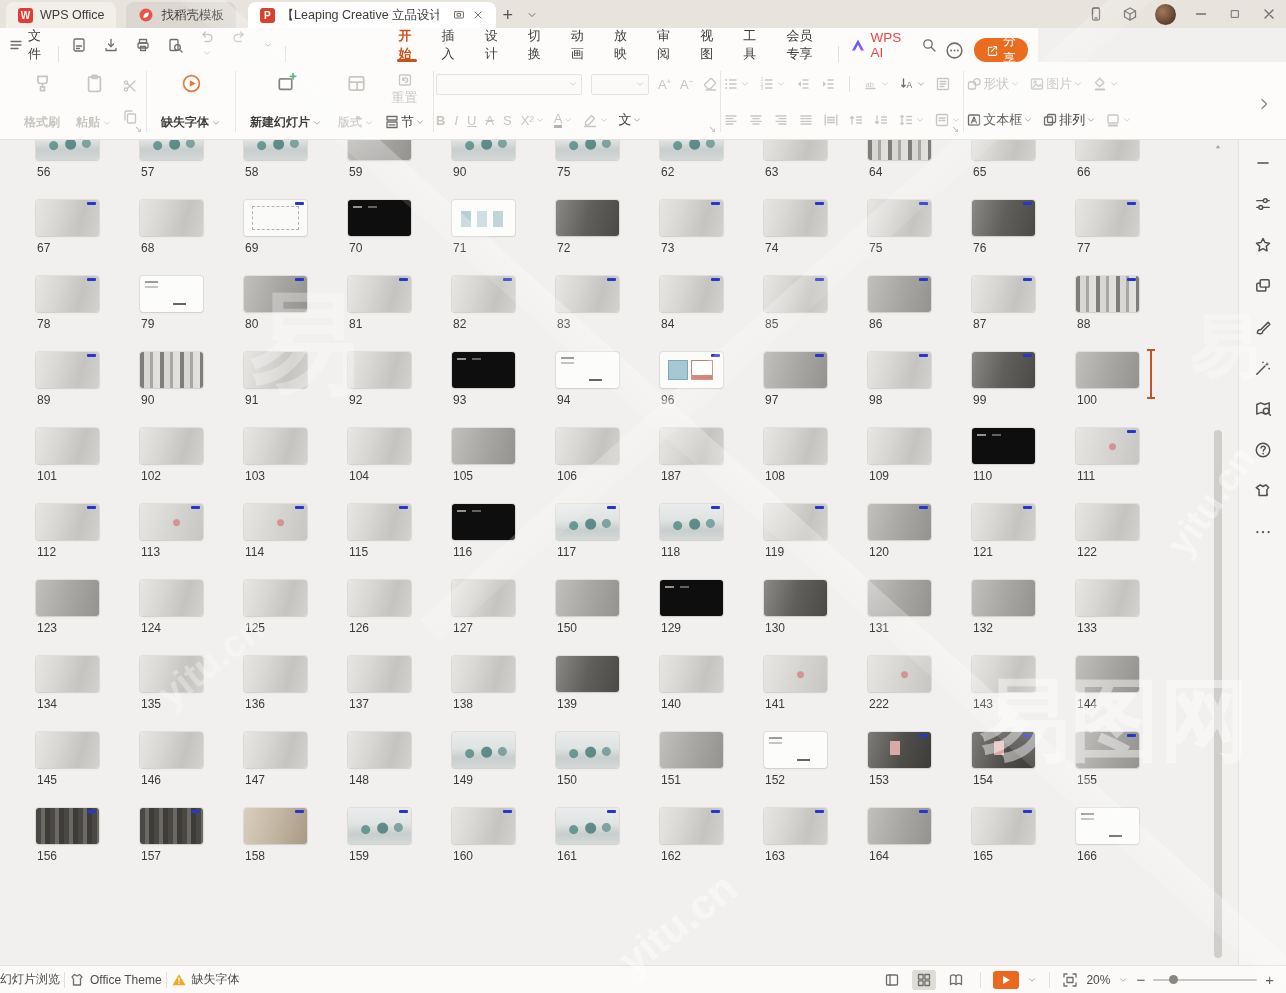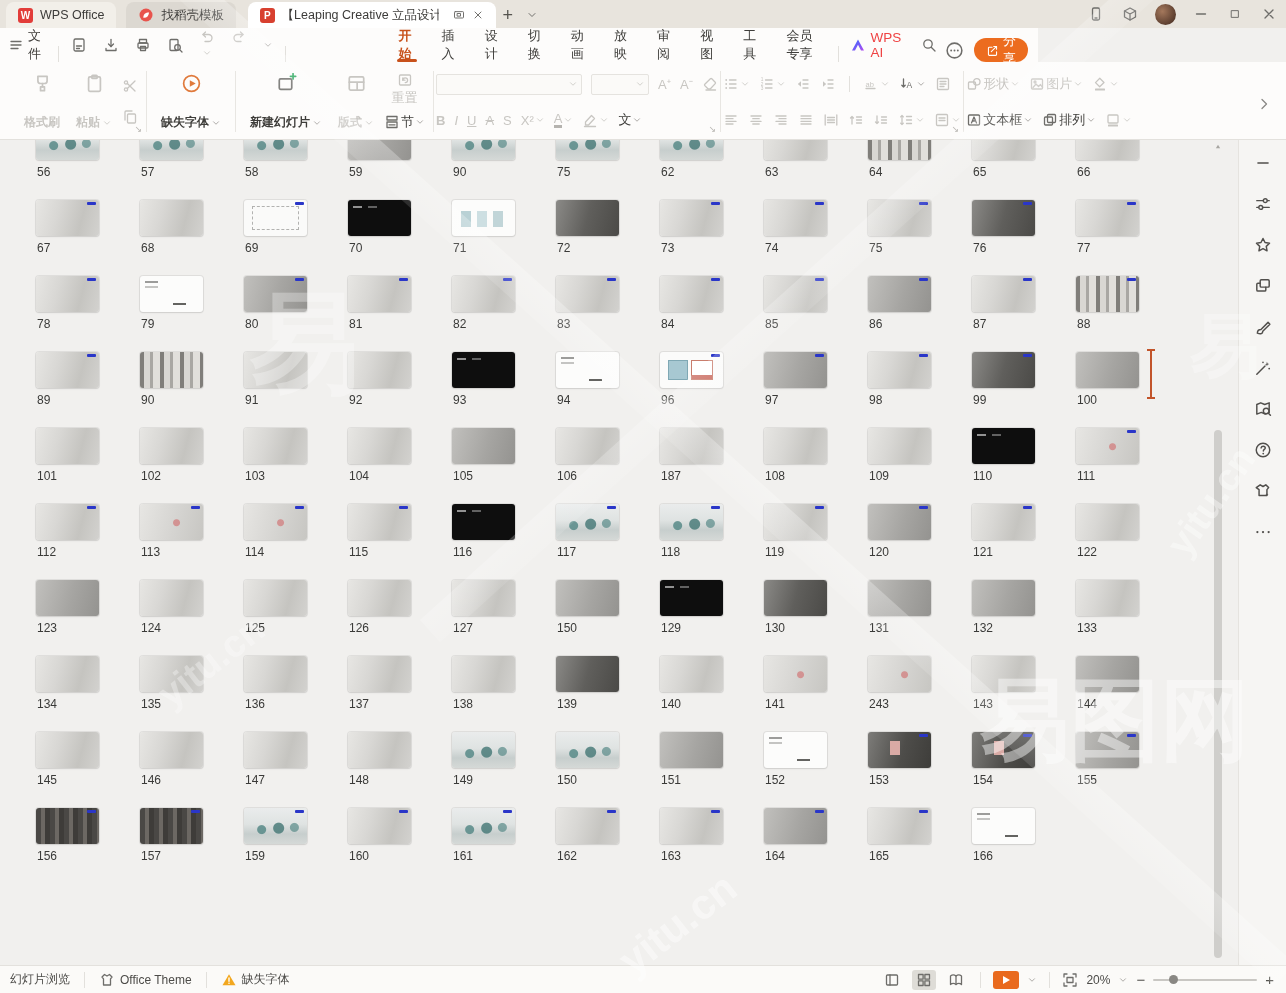--- a/index.html
+++ b/index.html
@@ -122,21 +122,21 @@
 
   
   #sidebar { position:absolute; right:0; top:140px; width:48px; height:825px;
     background:#f6f5f3; border-left:1px solid #e5e3df; display:flex; flex-direction:column;
     align-items:center; padding-top:14px; gap:23px; }
   #sidebar .ic { width:18px; height:18px; color:#514f4c; }
 
   
   #statusbar { position:absolute; left:0; bottom:0; width:1286px; height:28px; background:#fbfaf8;
     border-top:1px solid #e3e1dd; display:flex; align-items:center; font-size:12px; color:#4c4b48; }
-  #statusbar .sitem { display:flex; align-items:center; gap:5px; padding:0 10px; }
+  #statusbar .sitem { display:flex; align-items:center; gap:5px; padding:0 0; }
   #status-right { margin-left:auto; display:flex; align-items:center; gap:8px; padding-right:12px; }
   .vbtn { width:24px; height:20px; display:flex; align-items:center; justify-content:center; border-radius:3px; }
   .vbtn.active { background:#dedcd7; }
   #play-btn { width:26px; height:18px; background:#e96a1e; border-radius:3px;
     display:flex; align-items:center; justify-content:center; }
   #play-btn::after { content:""; border-left:7px solid #fff; border-top:4.5px solid transparent;
     border-bottom:4.5px solid transparent; margin-left:1px; }
   #zoom-track { width:104px; height:2px; background:#c9c7c3; border-radius:1px; position:relative; }
   #zoom-handle { position:absolute; left:16px; top:-4px; width:9px; height:9px;
     border-radius:50%; background:#898783; }
@@ -1208,21 +1208,21 @@
       <div class="slide" data-badge="0">
         <div class="thumb v-light"></div>
         <div class="num">140</div>
       </div>
       <div class="slide" data-badge="0">
         <div class="thumb v-pink"></div>
         <div class="num">141</div>
       </div>
       <div class="slide" data-badge="0">
         <div class="thumb v-pink"></div>
-        <div class="num">243</div>
+        <div class="num">222</div>
       </div>
       <div class="slide" data-badge="0">
         <div class="thumb v-light"></div>
         <div class="num">143</div>
       </div>
       <div class="slide" data-badge="0">
         <div class="thumb v-gray"></div>
         <div class="num">144</div>
       </div>
       <div class="slide" data-badge="0">
@@ -1279,20 +1279,26 @@
         <div class="thumb v-darkshelves">
           <span class="badge"></span>
         </div>
         <div class="num">156</div>
       </div>
       <div class="slide" data-badge="1">
         <div class="thumb v-darkshelves">
           <span class="badge"></span>
         </div>
         <div class="num">157</div>
+      </div>
+      <div class="slide" data-badge="1">
+        <div class="thumb v-wood">
+          <span class="badge"></span>
+        </div>
+        <div class="num">158</div>
       </div>
       <div class="slide" data-badge="1">
         <div class="thumb v-teal">
           <span class="badge"></span>
         </div>
         <div class="num">159</div>
       </div>
       <div class="slide" data-badge="1">
         <div class="thumb v-light">
           <span class="badge"></span>

